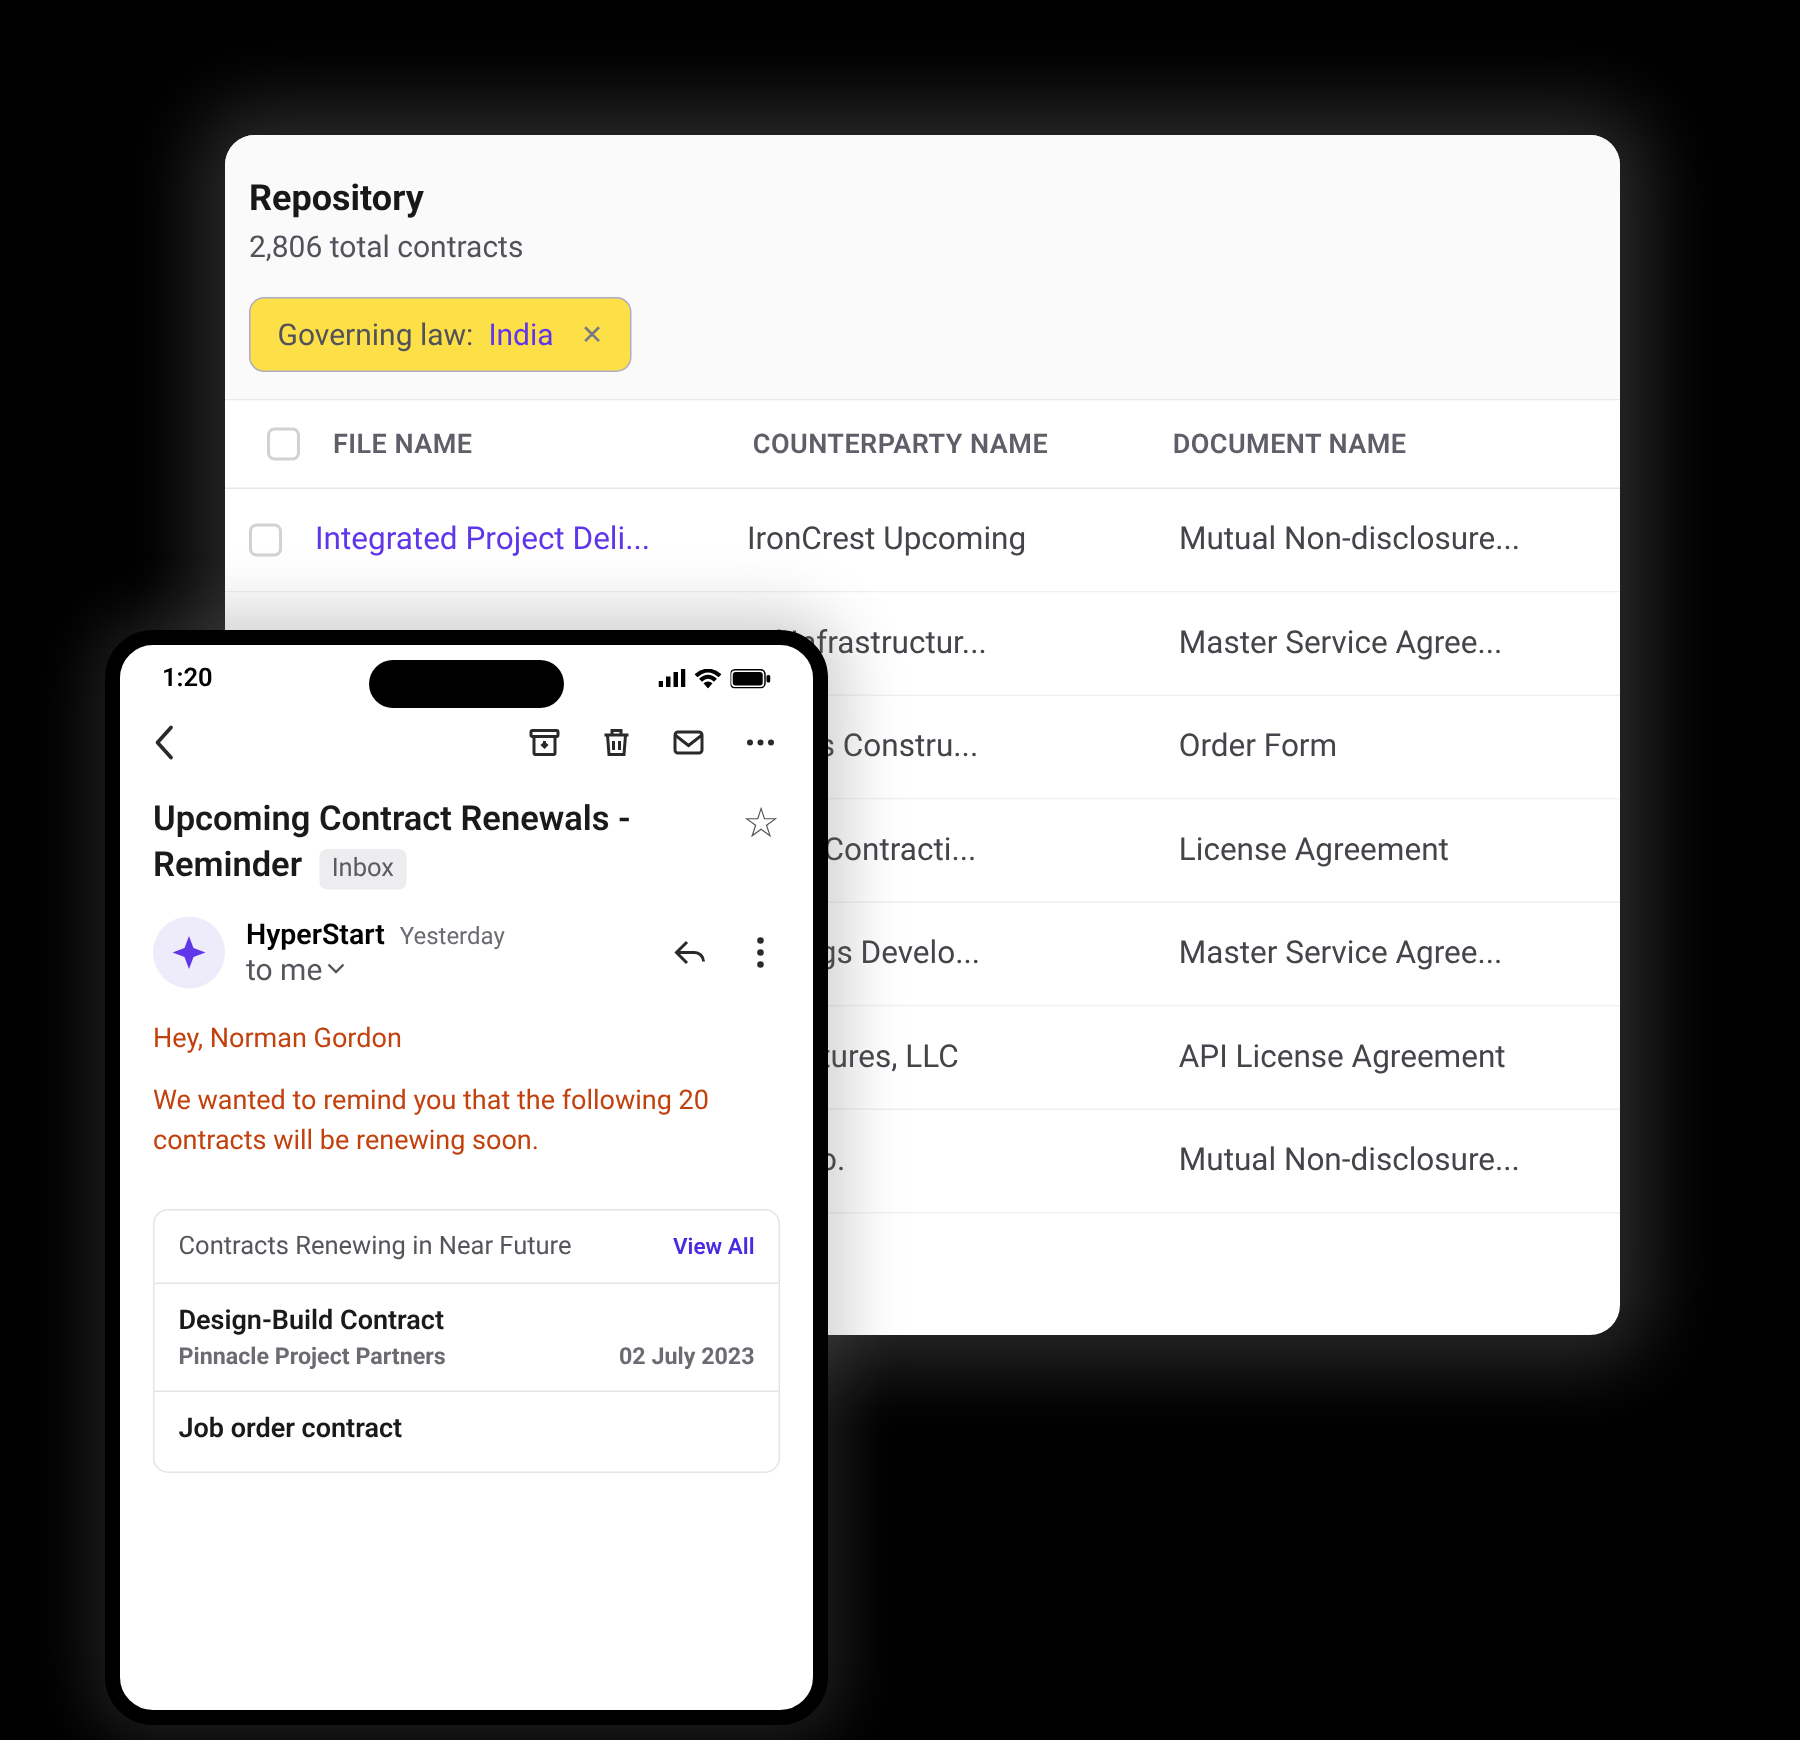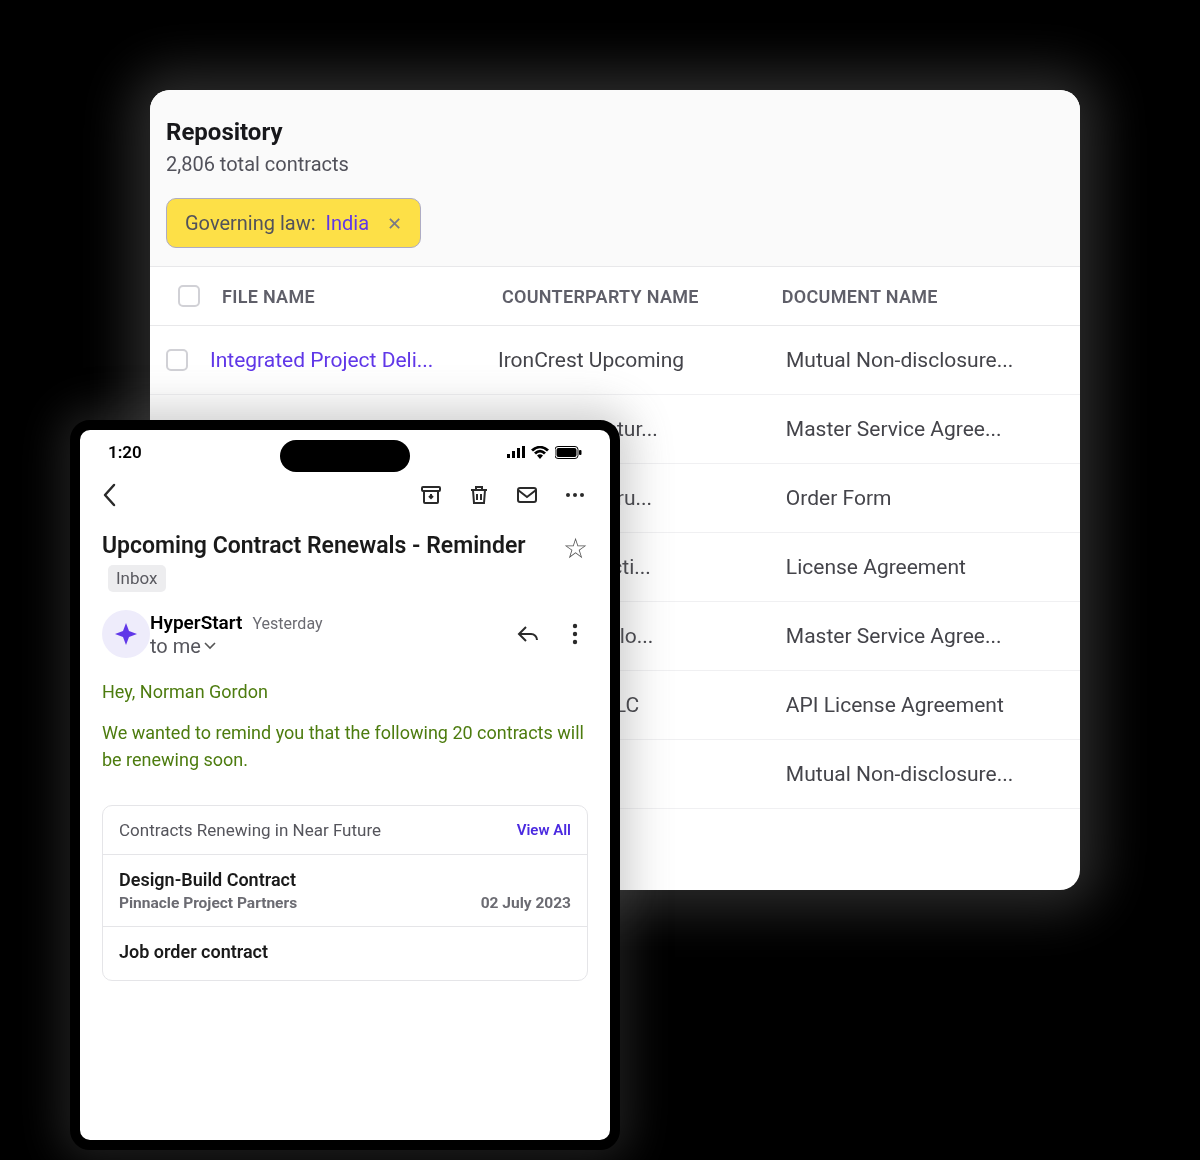--- a/index.html
+++ b/index.html
@@ -90,25 +90,25 @@
     .cell { overflow: hidden; text-overflow: ellipsis; white-space: nowrap; color: #44444a; }
     .cell-file { width: 290px; color: #6037e8; cursor: pointer; }
     .cell-cp { width: 290px; }
     .cell-doc { width: 280px; }
     
     
     .phone {
       position: absolute;
       top: 420px;
       left: 70px;
-      width: 550px;
+      width: 482px;
       height: 730px;
       background: #fff;
       border: 10px solid #000;
-      border-radius: 20px;
+      border-radius: 32px;
       overflow: hidden;
       box-shadow: 0 0 40px 12px rgba(100,100,100,0.3);
     }
     .status-bar {
       display: flex;
       justify-content: space-between;
       align-items: center;
       padding: 12px 28px 6px;
       font-size: 17px;
       font-weight: 600;
@@ -151,36 +151,37 @@
       font-weight: 400;
       padding: 2px 8px;
       border-radius: 5px;
       margin-left: 6px;
     }
     .star { font-size: 28px; color: #555; flex-shrink: 0; margin-top: 2px; cursor: pointer; }
     
     .mail-meta {
       display: flex;
       align-items: center;
+      gap: 14px;
       padding: 0 22px 20px;
     }
     .avatar {
       width: 48px; height: 48px;
       background: #eeecfb;
       border-radius: 50%;
       display: flex; align-items: center; justify-content: center;
     }
     .meta-text { flex: 1; }
     .meta-line1 { display: flex; align-items: baseline; gap: 10px; }
     .sender { font-size: 19px; font-weight: 600; }
     .mtime { font-size: 16px; color: #6b6b72; }
     .recip { font-size: 20px; color: #55555c; display: flex; align-items: center; gap: 3px; }
     .meta-actions { display: flex; gap: 20px; align-items: center; }
     
-    .mail-body { padding: 0 22px 18px; font-size: 18px; color: #4d7c0f; line-height: 1.5; }
+    .mail-body { padding: 0 22px 18px; font-size: 18px; color: #c2410c; line-height: 1.5; }
     .mail-body p { margin-bottom: 14px; }
     
     .renewal-card {
       margin: 0 22px;
       border: 1px solid #e5e5e8;
       border-radius: 10px;
       overflow: hidden;
     }
     .renewal-head {
       display: flex; justify-content: space-between; align-items: center;

